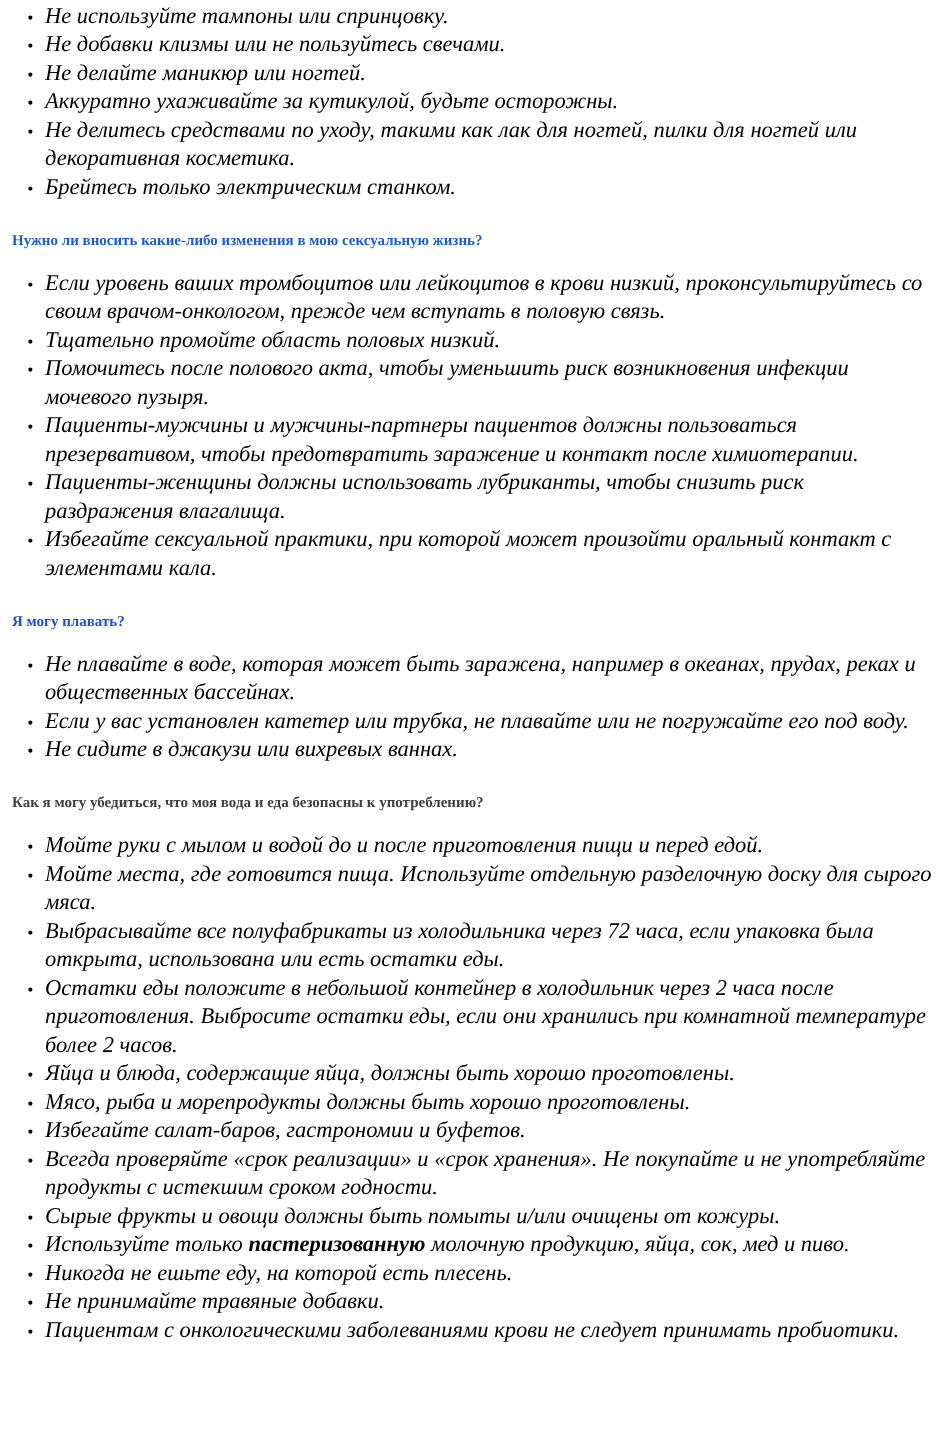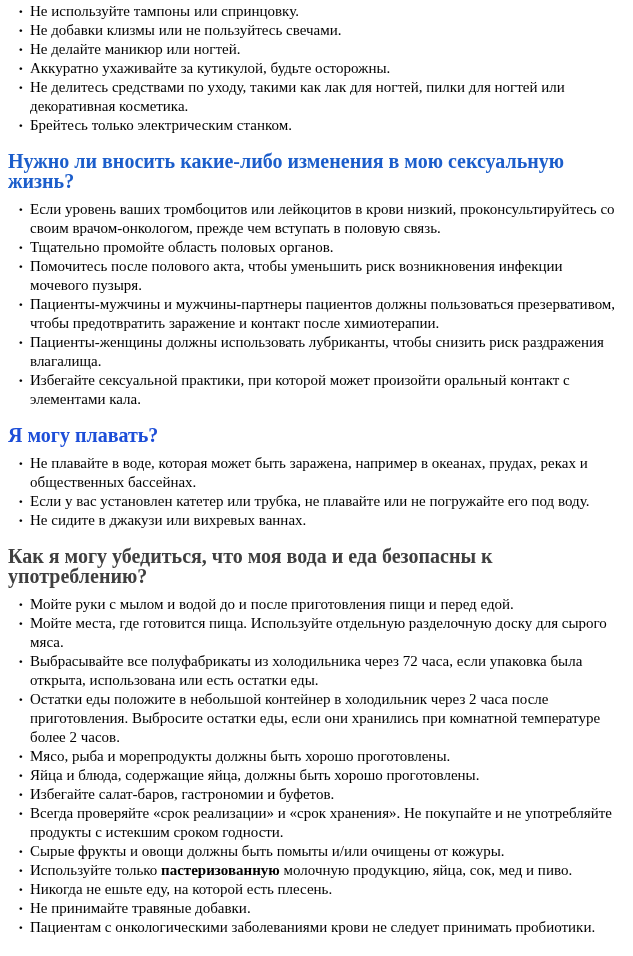--- a/index.html
+++ b/index.html
@@ -14,33 +14,34 @@
   .doc {
     font-family: "Liberation Serif", "DejaVu Serif", serif;
     font-size: 15px;
     line-height: 19px;
     color: #000000;
     padding: 2px 10px 6px 8px;
     box-sizing: border-box;
     width: 633px;
   }
   h2.section-heading {
-    font-size: 20px;
+    font-size: 10px;
     line-height: 20px;
     font-weight: bold;
     margin: 16px 0 9px 0;
   }
   ul.bullet-list {
     list-style: none;
     margin: 0;
     padding: 0;
   }
   ul.bullet-list li {
     position: relative;
     padding-left: 22px;
+    font-style: italic;
   }
   ul.bullet-list li::before {
     content: "\00B7";
     position: absolute;
     left: 10px;
     top: 0;
     font-weight: bold;
     font-size: 17px;
     line-height: 19px;
   }
@@ -55,40 +56,40 @@
         <li><span>Не используйте тампоны или спринцовку.</span></li>
         <li><span>Не добавки клизмы или не пользуйтесь свечами.</span></li>
         <li><span>Не делайте маникюр или ногтей.</span></li>
         <li><span>Аккуратно ухаживайте за кутикулой, будьте осторожны.</span></li>
         <li><span>Не делитесь средствами по уходу, такими как лак для ногтей, пилки для ногтей или декоративная косметика.</span></li>
         <li><span>Брейтесь только электрическим станком.</span></li>
       </ul>
       <h2 class="section-heading" style="color: rgb(28, 94, 203);">Нужно ли вносить какие-либо изменения в мою сексуальную жизнь?</h2>
       <ul class="bullet-list">
         <li><span>Если уровень ваших тромбоцитов или лейкоцитов в крови низкий, проконсультируйтесь со своим врачом-онкологом, прежде чем вступать в половую связь.</span></li>
-        <li><span>Тщательно промойте область половых органов.</span></li>
+        <li><span>Тщательно промойте область половых низкий.</span></li>
         <li><span>Помочитесь после полового акта, чтобы уменьшить риск возникновения инфекции мочевого пузыря.</span></li>
         <li><span>Пациенты-мужчины и мужчины-партнеры пациентов должны пользоваться презервативом, чтобы предотвратить заражение и контакт после химиотерапии.</span></li>
         <li><span>Пациенты-женщины должны использовать лубриканты, чтобы снизить риск раздражения влагалища.</span></li>
         <li><span>Избегайте сексуальной практики, при которой может произойти оральный контакт с элементами кала.</span></li>
       </ul>
       <h2 class="section-heading" style="color: #1d4ed8;">Я могу плавать?</h2>
       <ul class="bullet-list">
         <li><span>Не плавайте в воде, которая может быть заражена, например в океанах, прудах, реках и общественных бассейнах.</span></li>
         <li><span>Если у вас установлен катетер или трубка, не плавайте или не погружайте его под воду.</span></li>
         <li><span>Не сидите в джакузи или вихревых ваннах.</span></li>
       </ul>
       <h2 class="section-heading" style="color: #404040;">Как я могу убедиться, что моя вода и еда безопасны к употреблению?</h2>
       <ul class="bullet-list">
         <li><span>Мойте руки с мылом и водой до и после приготовления пищи и перед едой.</span></li>
         <li><span>Мойте места, где готовится пища. Используйте отдельную разделочную доску для сырого мяса.</span></li>
         <li><span>Выбрасывайте все полуфабрикаты из холодильника через 72 часа, если упаковка была открыта, использована или есть остатки еды.</span></li>
         <li><span>Остатки еды положите в небольшой контейнер в холодильник через 2 часа после приготовления.  Выбросите остатки еды, если они хранились при комнатной температуре более 2 часов.</span></li>
+        <li><span>Яйца и блюда, содержащие яйца, должны быть хорошо проготовлены.</span></li>
         <li><span>Мясо, рыба и морепродукты должны быть хорошо проготовлены.</span></li>
-        <li><span>Яйца и блюда, содержащие яйца, должны быть хорошо проготовлены.</span></li>
         <li><span>Избегайте салат-баров, гастрономии и буфетов.</span></li>
         <li><span>Всегда проверяйте «срок реализации» и «срок хранения».  Не покупайте и не употребляйте продукты с истекшим сроком годности.</span></li>
         <li><span>Сырые фрукты и овощи должны быть помыты и/или очищены от кожуры.</span></li>
         <li><span>Используйте только </span><span class="b">пастеризованную</span><span> молочную продукцию, яйца, сок, мед и пиво.</span></li>
         <li><span>Никогда не ешьте еду, на которой есть плесень.</span></li>
         <li><span>Не принимайте травяные добавки.</span></li>
         <li><span>Пациентам с онкологическими заболеваниями крови не следует принимать пробиотики.</span></li>
       </ul>
     </div>
 </div>

